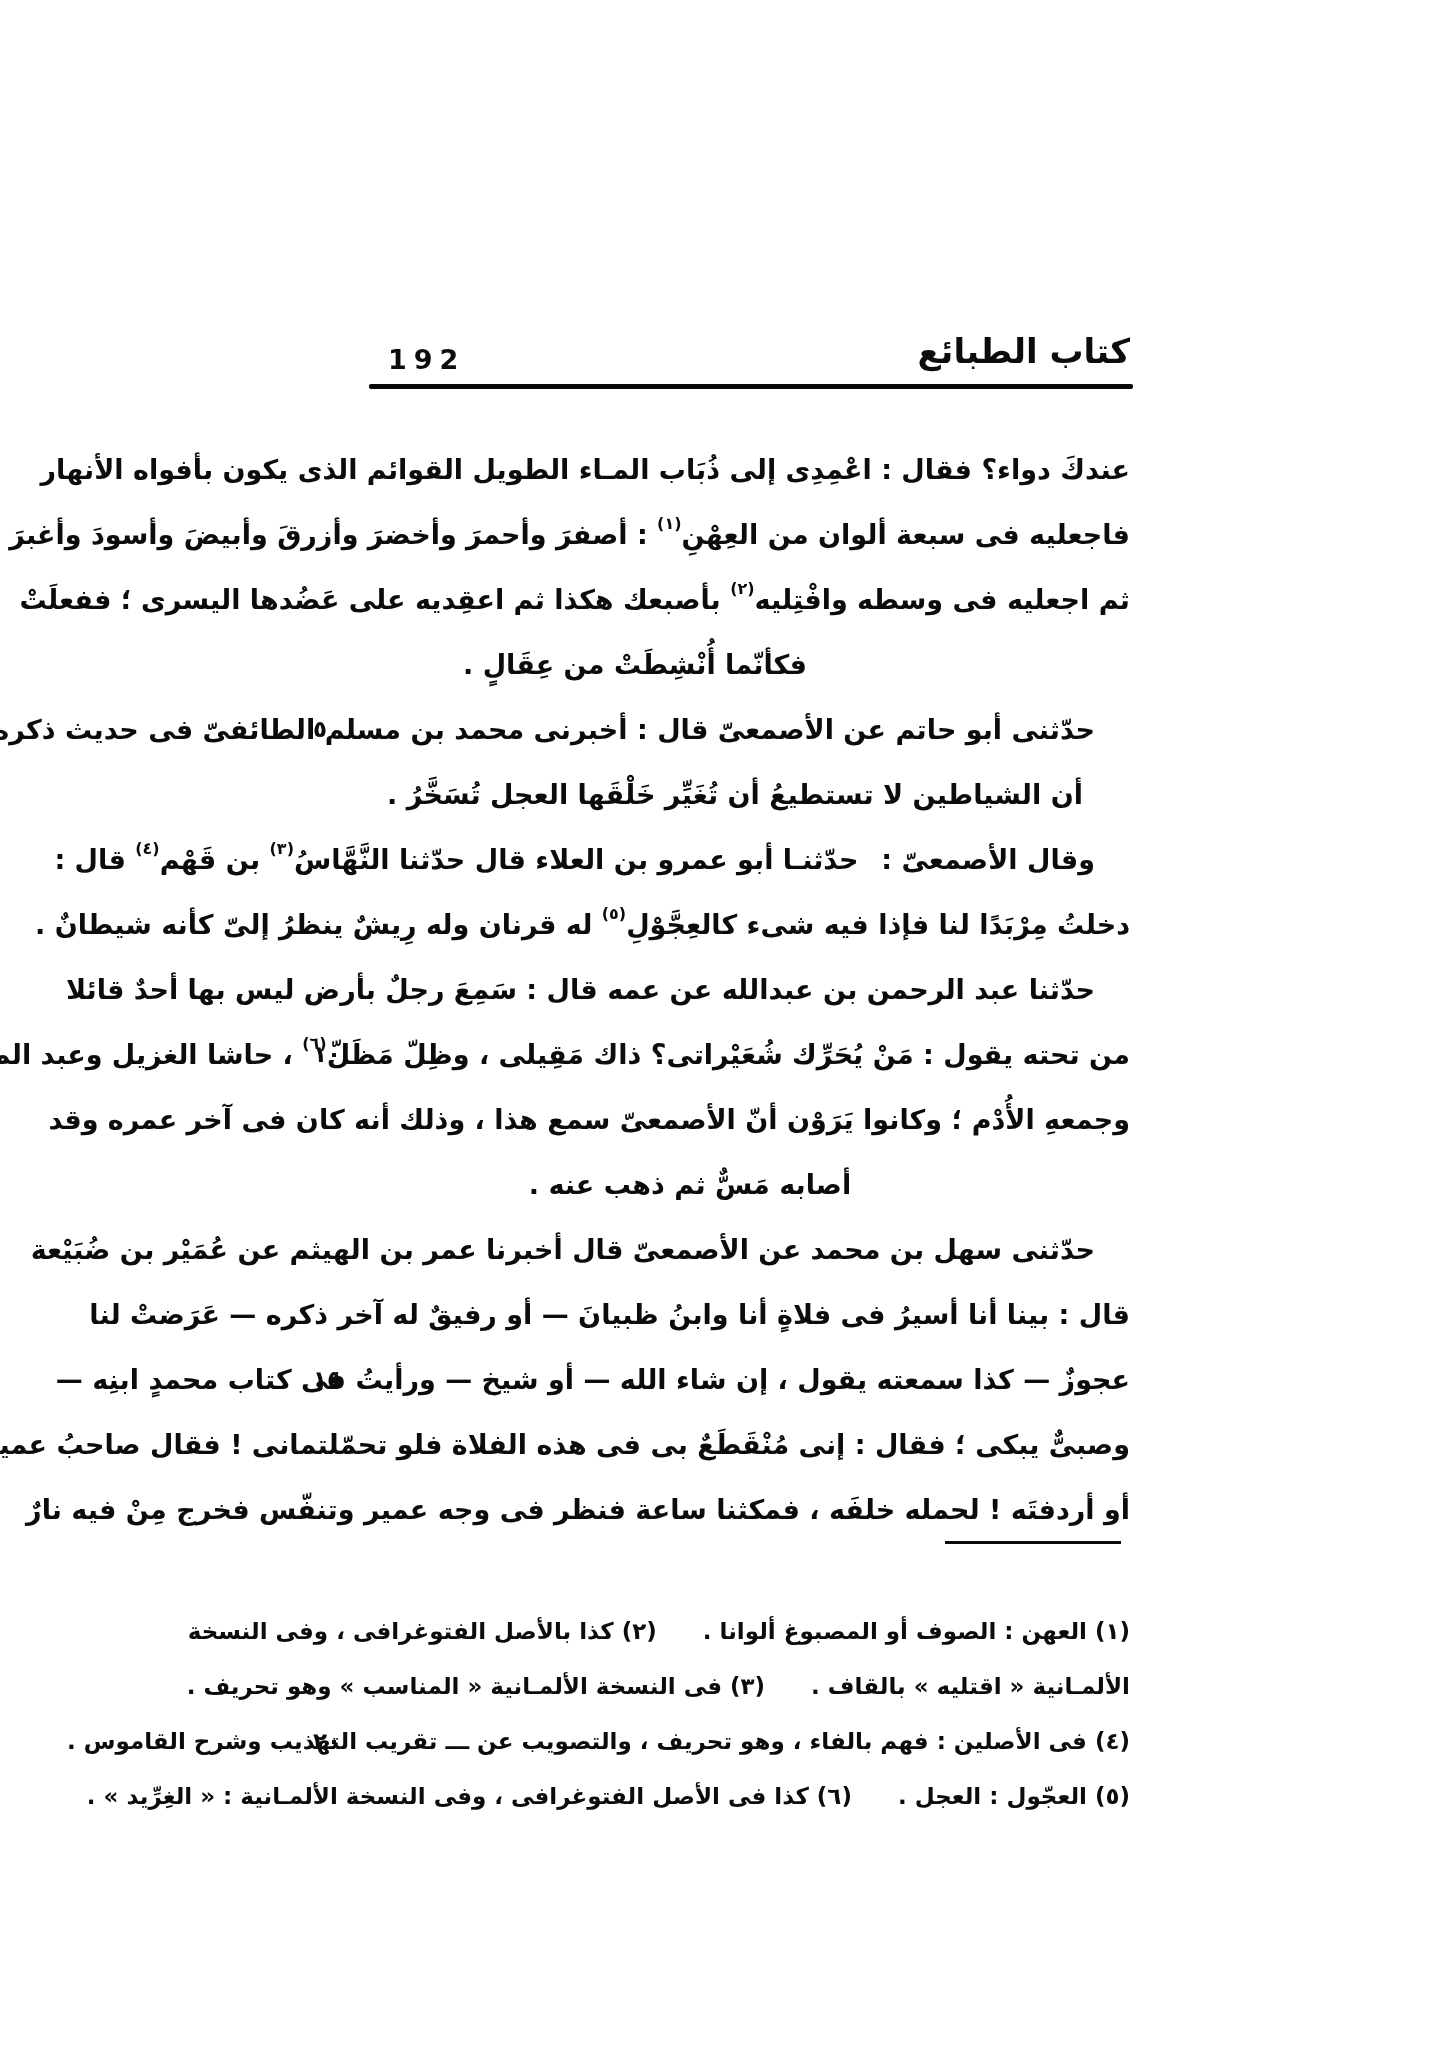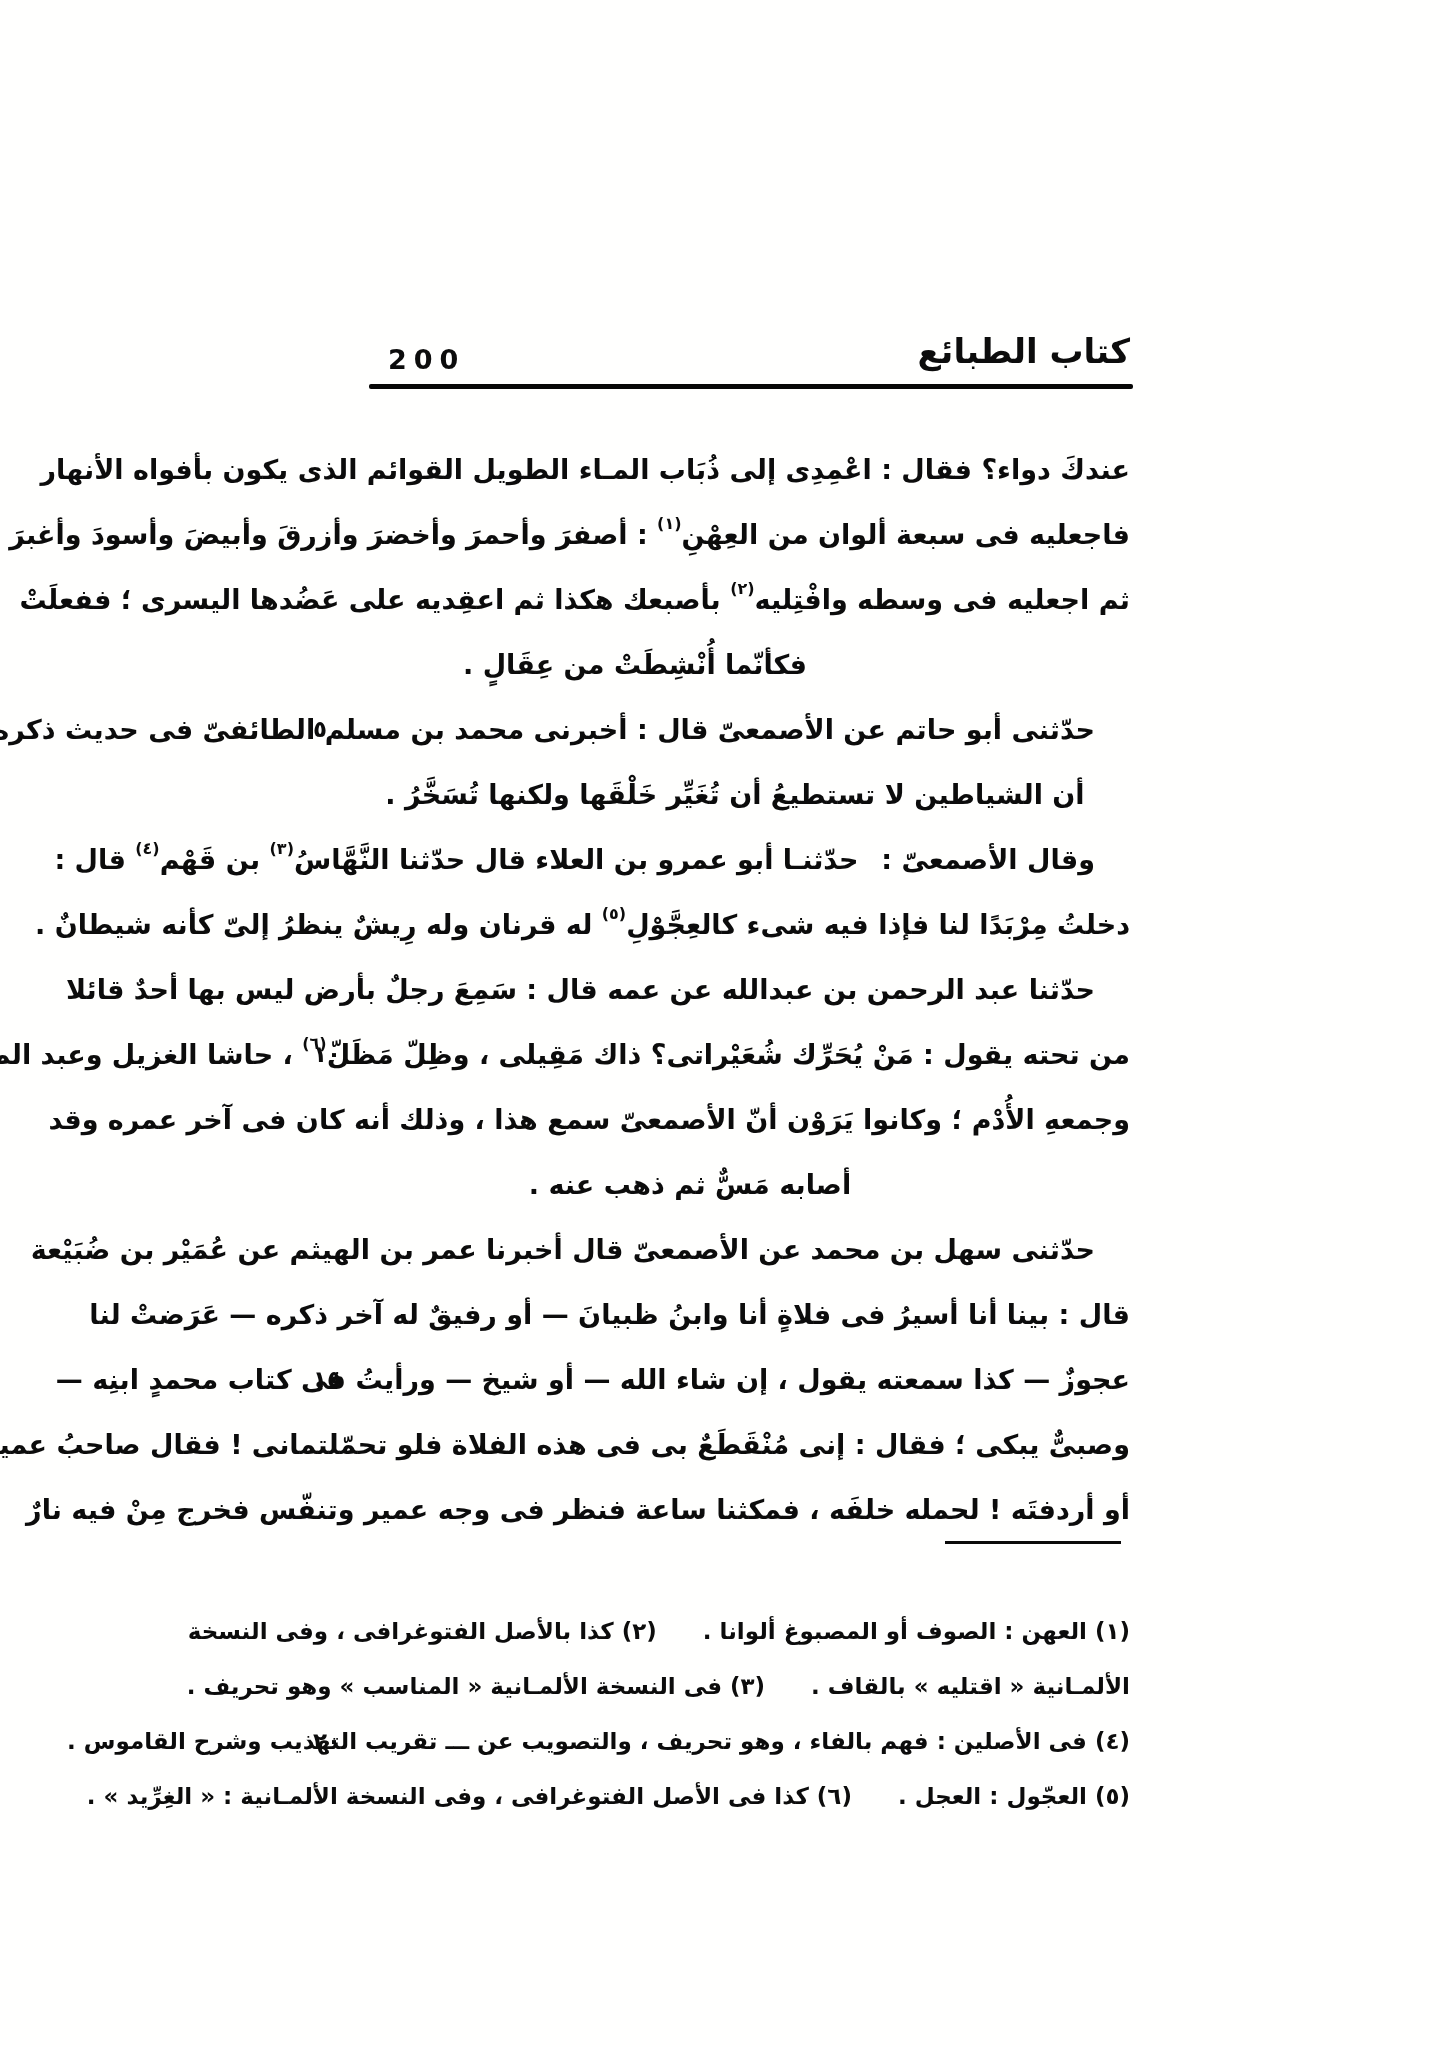--- a/index.html
+++ b/index.html
@@ -42,31 +42,31 @@
   .footnotes-block .line{height:55px;line-height:55px;font-size:23px;font-weight:bold;}
 </style>
 </head>
 <body>
 
 <div class="page">
   <div class="content">
 
     <div class="book-title">كتاب الطبائع</div>
 
-    <span class="page-num">200</span>
+    <span class="page-num">192</span>
 
     <div class="header-rule"></div>
 
     <div class="body-block">
         <div class="line"><span class="line-text">عندكَ دواء؟ فقال : اعْمِدِى إلى ذُبَاب المـاء الطويل القوائم الذى يكون بأفواه الأنهار</span></div>
         <div class="line"><span class="line-text">فاجعليه فى سبعة ألوان من العِهْنِ<span class="fnref">(١)</span> : أصفرَ وأحمرَ وأخضرَ وأزرقَ وأبيضَ وأسودَ وأغبرَ ،</span></div>
         <div class="line"><span class="line-text">ثم اجعليه فى وسطه وافْتِليه<span class="fnref">(٢)</span> بأصبعك هكذا ثم اعقِديه على عَضُدها اليسرى ؛ ففعلَتْ</span></div>
         <div class="line"><span class="line-text" style="padding-right: 248px; margin-left: 18px;">فكأنّما أُنْشِطَتْ من عِقَالٍ .</span></div>
         <div class="line"><span class="margin-num">٥</span><span class="line-text" style="padding-right: 35px;">حدّثنى أبو حاتم عن الأصمعىّ قال : أخبرنى محمد بن مسلم الطائفىّ فى حديث ذكره</span></div>
-        <div class="line"><span class="line-text" style="padding-right: 30px;">أن الشياطين لا تستطيعُ أن تُغَيِّر خَلْقَها ولكنها تُسَخَّرُ .</span></div>
+        <div class="line"><span class="line-text" style="padding-right: 30px;">أن الشياطين لا تستطيعُ أن تُغَيِّر خَلْقَها العجل تُسَخَّرُ .</span></div>
         <div class="line"><span class="line-text" style="padding-right: 35px;">وقال الأصمعىّ :  حدّثنـا أبو عمرو بن العلاء قال حدّثنا النَّهَّاسُ<span class="fnref">(٣)</span> بن قَهْم<span class="fnref">(٤)</span> قال :</span></div>
         <div class="line"><span class="line-text">دخلتُ مِرْبَدًا لنا فإذا فيه شىء كالعِجَّوْلِ<span class="fnref">(٥)</span> له قرنان وله رِيشٌ ينظرُ إلىّ كأنه شيطانٌ .</span></div>
         <div class="line"><span class="line-text" style="padding-right: 35px;">حدّثنا عبد الرحمن بن عبدالله عن عمه قال : سَمِعَ رجلٌ بأرض ليس بها أحدٌ قائلا</span></div>
         <div class="line"><span class="margin-num">١٠</span><span class="line-text">من تحته يقول : مَنْ يُحَرِّك شُعَيْراتى؟ ذاك مَقِيلى ، وظِلّ مَظَلّ<span class="fnref">(٦)</span> ، حاشا الغزيل وعبد الملك</span></div>
         <div class="line"><span class="line-text">وجمعهِ الأُدْم ؛ وكانوا يَرَوْن أنّ الأصمعىّ سمع هذا ، وذلك أنه كان فى آخر عمره وقد</span></div>
         <div class="line"><span class="line-text" style="padding-right: 120px;">أصابه مَسٌّ ثم ذهب عنه .</span></div>
         <div class="line"><span class="line-text" style="padding-right: 35px;">حدّثنى سهل بن محمد عن الأصمعىّ قال أخبرنا عمر بن الهيثم عن عُمَيْر بن ضُبَيْعة</span></div>
         <div class="line"><span class="line-text">قال : بينا أنا أسيرُ فى فلاةٍ أنا وابنُ ظبيانَ — أو رفيقٌ له آخر ذكره — عَرَضتْ لنا</span></div>
         <div class="line"><span class="margin-num">١٥</span><span class="line-text">عجوزٌ — كذا سمعته يقول ، إن شاء الله — أو شيخ — ورأيتُ فى كتاب محمدٍ ابنِه —</span></div>
         <div class="line"><span class="line-text">وصبىٌّ يبكى ؛ فقال : إنى مُنْقَطَعٌ بى فى هذه الفلاة فلو تحمّلتمانى ! فقال صاحبُ عمير :</span></div>

